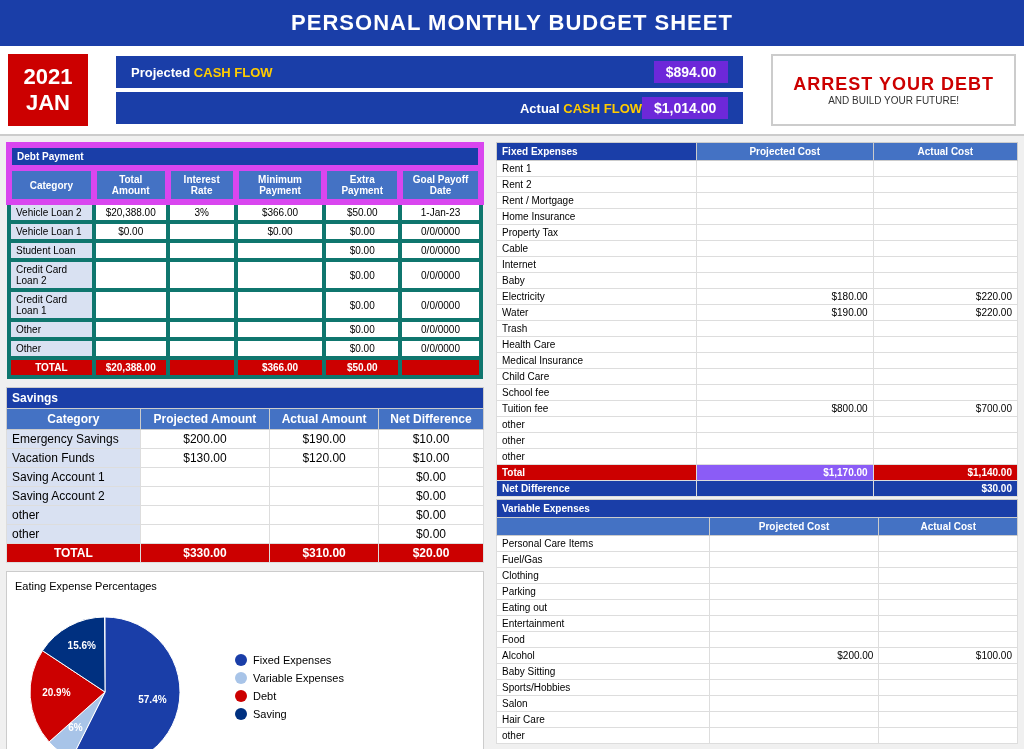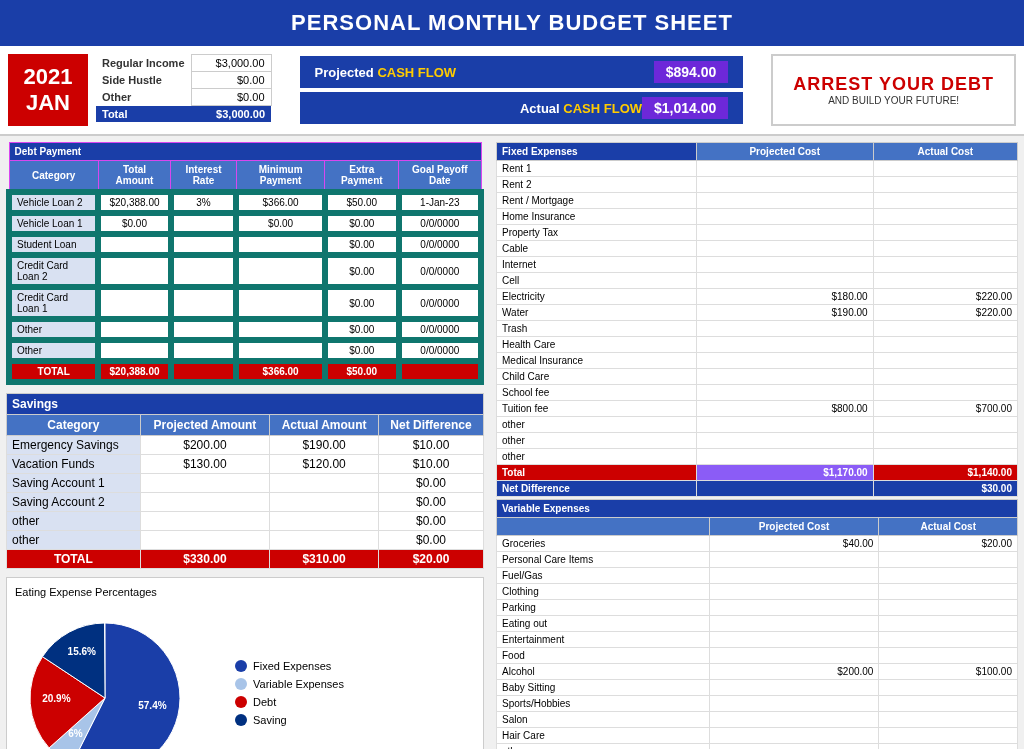--- a/index.html
+++ b/index.html
@@ -37,22 +37,22 @@
     
     .main-content { display: flex; gap: 0; }
     
     
     .left-col { width: 490px; padding: 6px; }
     
     
     .section-box { margin-bottom: 8px; }
     
     .debt-table { width: 100%; border-collapse: collapse; font-size: 10px; }
-    .debt-table th { background: #4472c4; color: white; padding: 3px 5px; text-align: center; border: 1px solid #d946ef; font-size: 10px; }
-    .debt-table td { padding: 2px 5px; border: 6px solid #0f766e; text-align: center; background: white; }
+    .debt-table th { background: #4472c4; color: white; padding: 3px 5px; text-align: center; border: 6px solid #d946ef; font-size: 10px; }
+    .debt-table td { padding: 2px 5px; border: 4px solid #0f766e; text-align: center; background: white; }
     .debt-table td.cat-col { text-align: left; background: #d9e1f2; }
     .debt-table .total-row td { background: #cc0000; color: white; font-weight: bold; }
     .debt-table .total-row td.total-label { background: #cc0000; color: white; }
     
     
     .savings-table { width: 100%; border-collapse: collapse; font-size: 12px; }
     .savings-table th { background: #4472c4; color: white; padding: 3px 5px; text-align: center; border: 1px solid #ccc; }
     .savings-table td { padding: 2px 5px; border: 1px solid #ddd; text-align: center; background: white; }
     .savings-table td.cat-col { text-align: left; background: #d9e1f2; }
     .savings-table .total-row td { background: #cc0000; color: white; font-weight: bold; }
@@ -82,42 +82,20 @@
 
   <div class="header">PERSONAL MONTHLY BUDGET SHEET</div>
 
   <div class="top-section">
 
     <div class="year-month">
       <div>2021</div>
       <div>JAN</div>
     </div>
 
-    <div class="income-table">
-      <table>
-        <tbody id="income-tbody">
-            <tr>
-              <td class="label" style="">Regular Income</td>
-    <td class="value" style="">$3,000.00</td>
-            </tr>
-            <tr>
-              <td class="label" style="">Side Hustle</td>
-    <td class="value" style="">$0.00</td>
-            </tr>
-            <tr>
-              <td class="label" style="">Other</td>
-    <td class="value" style="">$0.00</td>
-            </tr>
-            <tr>
-              <td class="label" style="background:#1a3ea8;color:white;font-weight:bold;">Total</td>
-    <td class="total-val" style="background:#1a3ea8;color:white;font-weight:bold;text-align:right;">$3,000.00</td>
-            </tr>
-          </tbody>
-      </table>
-    </div>
 
     <div class="cash-flow-section">
       <div class="cash-flow-row projected">
         <span class="cash-flow-label">Projected <span style="color:#ffcc00">CASH FLOW</span></span>
         <span class="cash-flow-value">$894.00</span>
       </div>
       <div class="cash-flow-row actual">
         <span class="cash-flow-label">Actual <span style="color:#ffcc00">CASH FLOW</span></span>
         <span class="cash-flow-value">$1,014.00</span>
       </div>
@@ -360,21 +338,21 @@
               <td class="cat-col">Cable</td>
     <td class="num-col"></td>
     <td class="num-col"></td>
             </tr>
             <tr>
               <td class="cat-col">Internet</td>
     <td class="num-col"></td>
     <td class="num-col"></td>
             </tr>
             <tr>
-              <td class="cat-col">Cell</td>
+              <td class="cat-col">Baby</td>
     <td class="num-col"></td>
     <td class="num-col"></td>
             </tr>
             <tr>
               <td class="cat-col">Electricity</td>
     <td class="num-col">$180.00</td>
     <td class="num-col">$220.00</td>
             </tr>
             <tr>
               <td class="cat-col">Water</td>
@@ -444,25 +422,20 @@
             <th colspan="3" style="background:#1a3ea8; text-align:left;">Variable Expenses</th>
           </tr>
           <tr>
             <th style="text-align:left;"></th>
             <th>Projected Cost</th>
             <th>Actual Cost</th>
           </tr>
         </thead>
         <tbody id="variable-tbody">
             <tr>
-              <td class="cat-col">Groceries</td>
-    <td class="num-col">$40.00</td>
-    <td class="num-col">$20.00</td>
-            </tr>
-            <tr>
               <td class="cat-col">Personal Care Items</td>
     <td class="num-col"></td>
     <td class="num-col"></td>
             </tr>
             <tr>
               <td class="cat-col">Fuel/Gas</td>
     <td class="num-col"></td>
     <td class="num-col"></td>
             </tr>
             <tr>

